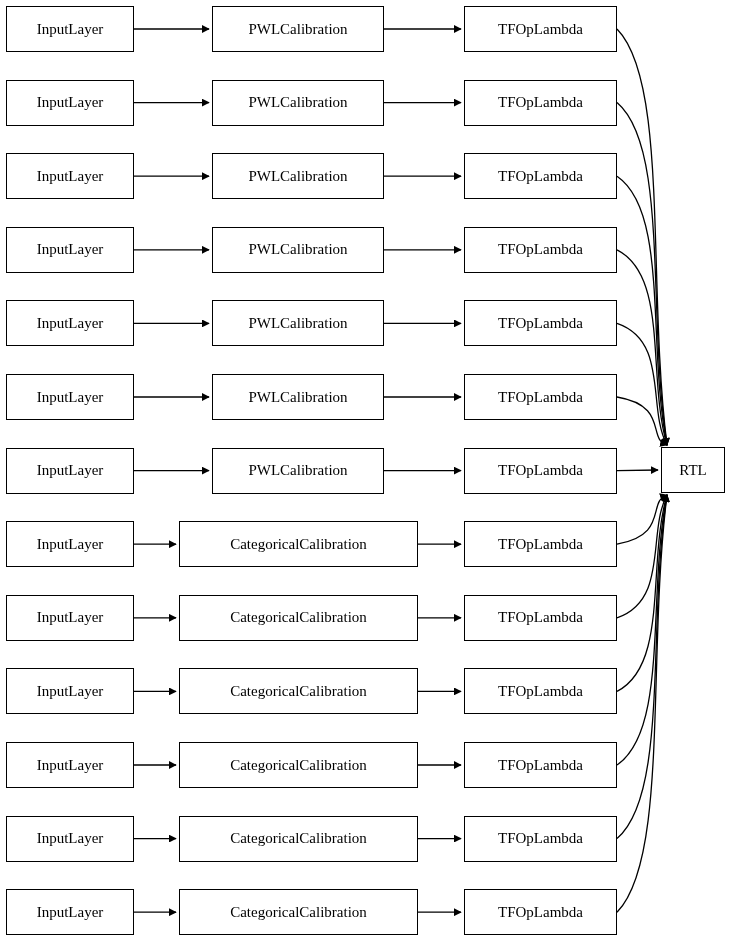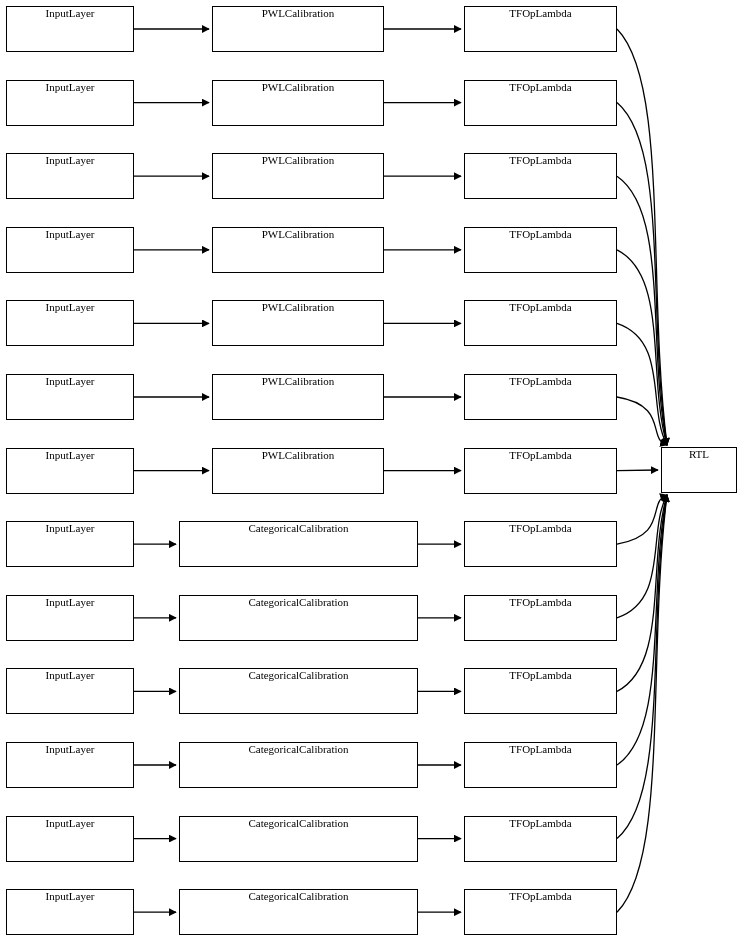--- a/index.html
+++ b/index.html
@@ -14,22 +14,23 @@
     background: #ffffff;
     font-family: "Liberation Serif", serif;
     overflow: hidden;
   }
   .node {
     position: absolute;
     box-sizing: border-box;
     border: 1px solid #000000;
     background: #ffffff;
     display: flex;
+    align-items: center;
     justify-content: center;
-    font-size: 11px;
+    font-size: 15px;
     color: #000000;
     white-space: nowrap;
     z-index: 2;
   }
   #edges {
     position: absolute;
     left: 0;
     top: 0;
     width: 741px;
     height: 940px;
@@ -204,16 +205,16 @@
         <span>InputLayer</span>
       </div>
       <div class="node" style="left: 179px; top: 889.2px; width: 239px; height: 46px;">
         <span>CategoricalCalibration</span>
       </div>
       <div class="node" style="left: 464px; top: 889.2px; width: 153px; height: 46px;">
         <span>TFOpLambda</span>
       </div>
     </div>
 
-  <div class="node" id="rtl-node" style="left:661px; top:447px; width:76px; height:46px;">
+  <div class="node" id="rtl-node" style="left:661px; top:447px; width:64px; height:46px;">
     <span>RTL</span>
   </div>
 </div>
 
 </body></html>

